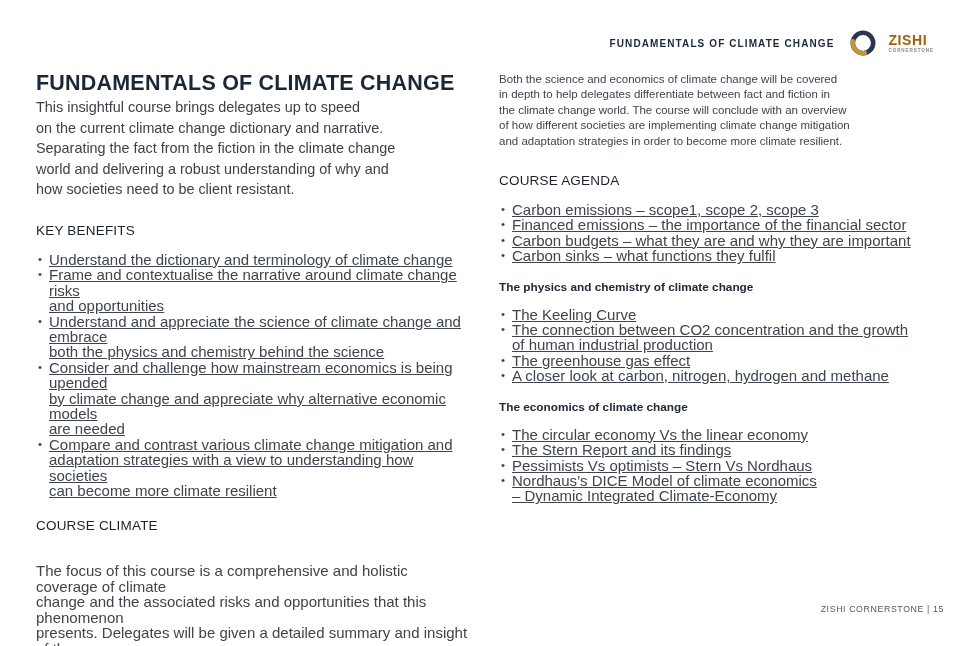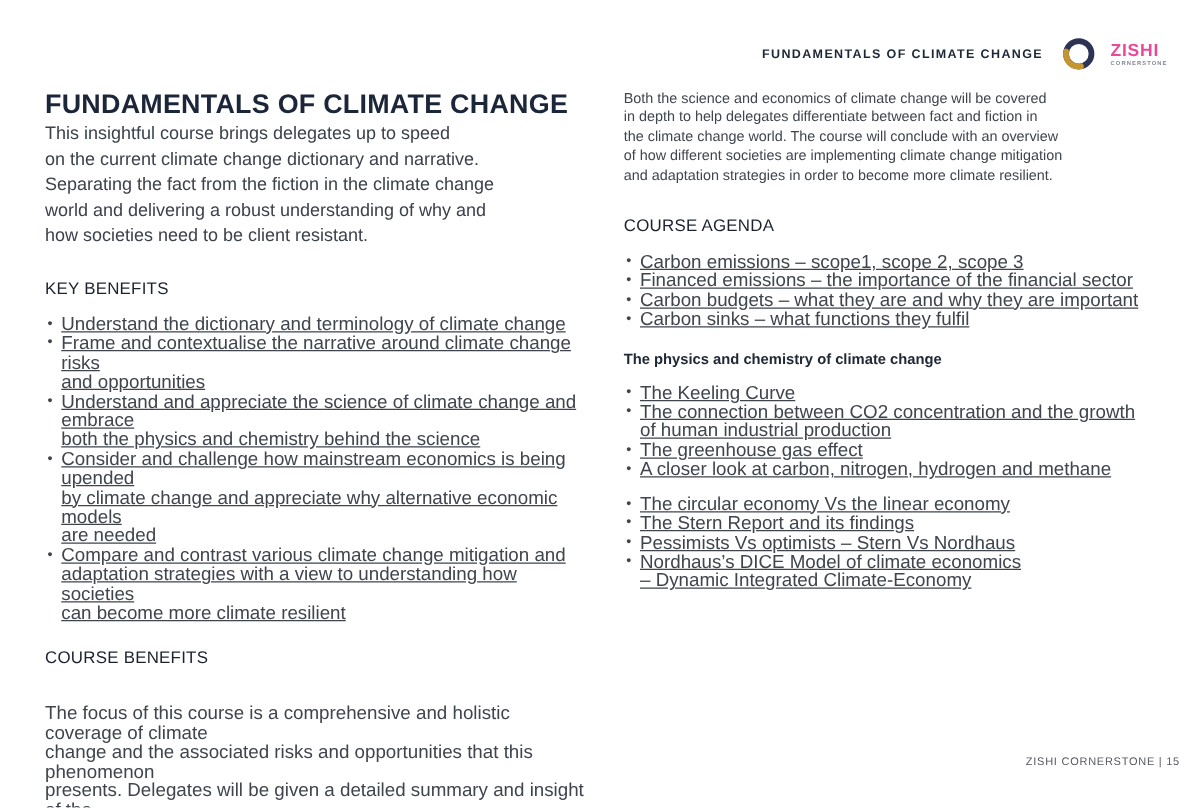--- a/index.html
+++ b/index.html
@@ -17,21 +17,21 @@
     position:absolute; top:28px; right:26px;
     display:flex; align-items:center; gap:10px;
   }
   .hdr-title {
     font-size:10px; font-weight:700; letter-spacing:1.1px;
     color:#1d2736; margin-right:4px;
   }
   .logo-mark { width:30px; height:30px; display:block; }
   .wordmark { display:flex; flex-direction:column; line-height:1; }
   .wordmark .brand {
-    font-size:14px; font-weight:600; color:#ec4899; letter-spacing:0.6px;
+    font-size:14px; font-weight:600; color:#a16207; letter-spacing:0.6px;
   }
   .wordmark .sub {
     font-size:4.6px; font-weight:600; color:#858a94; letter-spacing:0.9px; margin-top:2px;
   }
 
   
   .col-left  { position:absolute; left:36px;  top:70px; width:436px; }
   .col-right { position:absolute; left:499px; top:72px; width:438px; }
 
   h1.page-title {
@@ -135,21 +135,21 @@
       </div>
 
       <div class="brow">
         <span class="dot">•</span>
         <span class="btext">Compare and contrast various climate change mitigation and
 adaptation strategies with a view to understanding how societies
 can become more climate resilient</span>
       </div>
     </div>
 
-  <h2 class="sec mt-co">COURSE BENEFITS</h2>
+  <h2 class="sec mt-co">COURSE CLIMATE</h2>
 
   <p class="para">The focus of this course is a comprehensive and holistic coverage of climate
 change and the associated risks and opportunities that this phenomenon
 presents. Delegates will be given a detailed summary and insight of the
 current climate change dictionary and narrative and why this is important
 in our understanding of climate change.</p>
 </div>
 
 <div class="col-right">
   <p class="rintro">Both the science and economics of climate change will be covered
@@ -201,20 +201,21 @@
         <span class="dot">•</span>
         <span class="btext">The greenhouse gas effect</span>
       </div>
 
       <div class="brow">
         <span class="dot">•</span>
         <span class="btext">A closer look at carbon, nitrogen, hydrogen and methane</span>
       </div>
     </div>
 
+  <h4 class="agenda-sub">The economics of climate change</h4>
   <div class="bullets">
 
       <div class="brow">
         <span class="dot">•</span>
         <span class="btext">The circular economy Vs the linear economy</span>
       </div>
 
       <div class="brow">
         <span class="dot">•</span>
         <span class="btext">The Stern Report and its findings</span>

